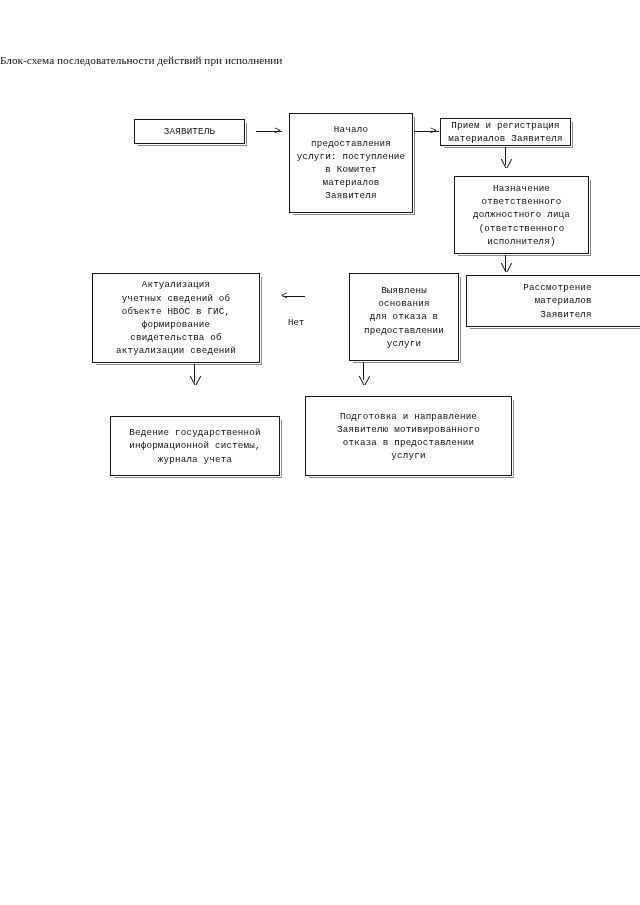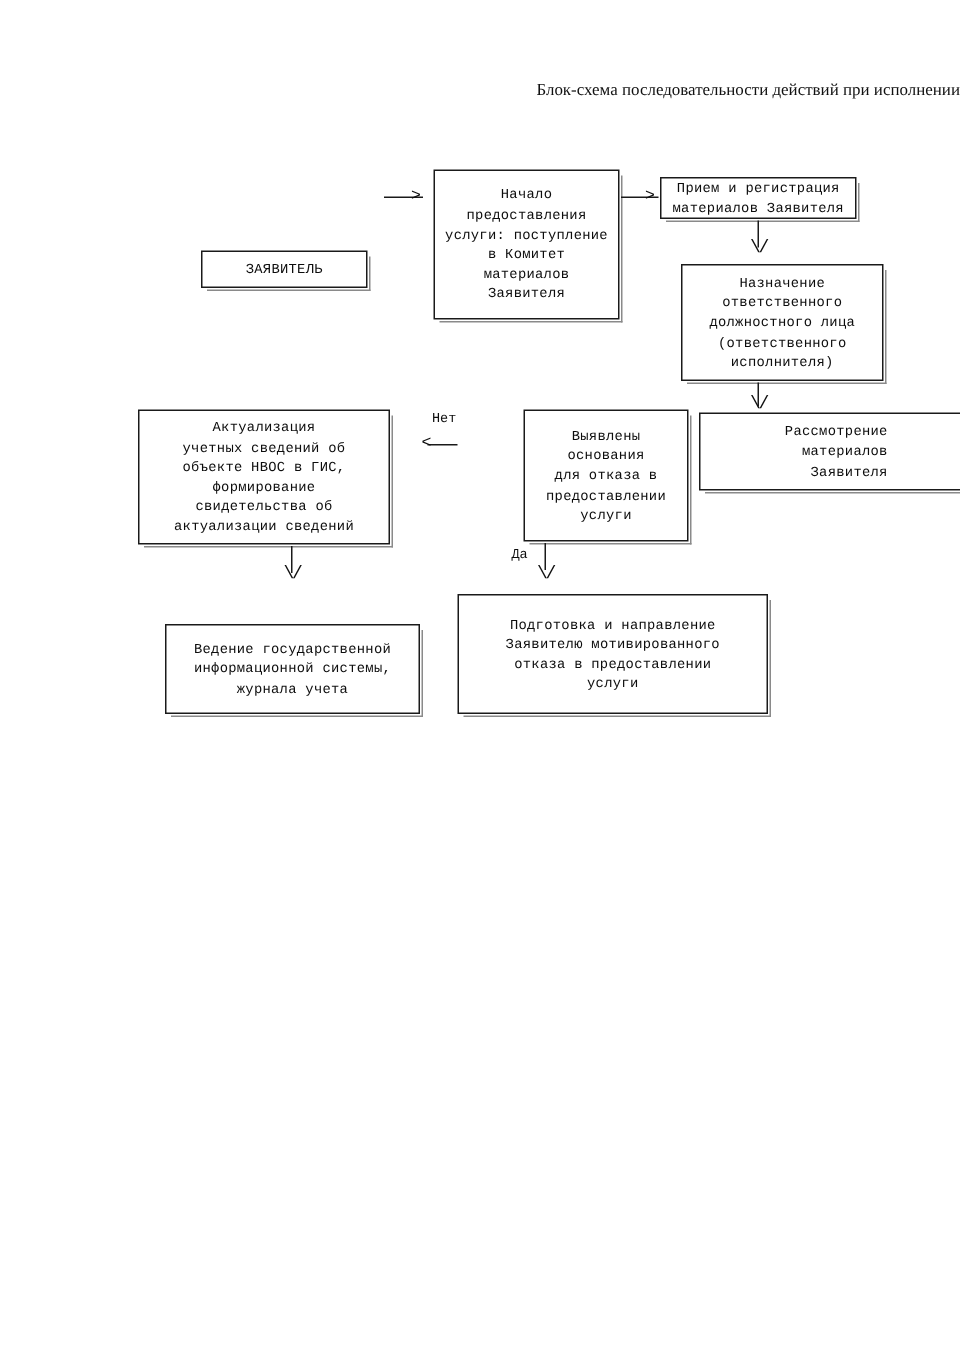--- a/index.html
+++ b/index.html
@@ -15,21 +15,21 @@
     color: #000000;
     overflow: hidden;
   }
 
   
   #doc-title {
     position: absolute;
     left: 0;
     top: 52px;
     width: 640px;
-    text-align: right;
+    text-align: left;
     font-family: "Liberation Serif", serif;
     font-size: 11.3px;
     line-height: 16px;
     color: #111;
   }
   #doc-title .line { display: block; white-space: pre; }
 
   
   #flowchart {
     position: absolute;
@@ -81,20 +81,21 @@
   .conn-h { height: 1px; }
   .conn-v { width: 1px; }
 
   .arrow-lbl {
     position: absolute;
     font-family: "Liberation Mono", monospace;
     font-size: 9px;
     line-height: 11px;
     color: #0d0d0d;
     white-space: nowrap;
+    margin-top: 44px;
   }
   .arrow-glyph {
     position: absolute;
     font-family: "Liberation Mono", monospace;
     font-size: 11px;
     line-height: 11px;
     color: #0d0d0d;
     white-space: nowrap;
   }
   .arrow-down {
@@ -109,21 +110,21 @@
 </style>
 </head>
 <body>
 
 <div id="doc-title">
   <span class="line">Блок-схема последовательности действий при исполнении</span>
 </div>
 
 <div id="flowchart">
 
-  <div class="box" style="left:134px; top:119px; width:111px; height:25px;margin-top:48px;">
+  <div class="box" style="left:134px; top:119px; width:111px; height:25px;">
     <span class="txt">ЗАЯВИТЕЛЬ</span>
   </div>
 
   <div class="conn-h" style="left:256px; top:131px; width:26px;"></div>
   <div class="arrow-glyph" style="left:274px; top:126px;">&gt;</div>
 
   <div class="box" style="left:289px; top:113px; width:124px; height:100px;">
     <span class="txt">Начало
 предоставления
 услуги: поступление

